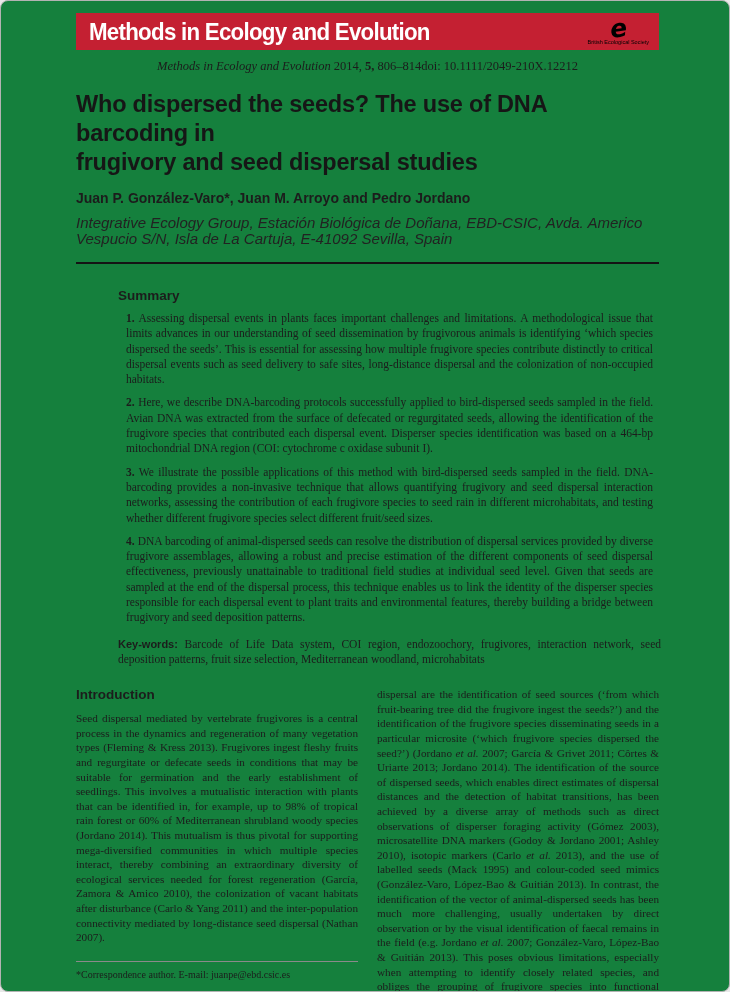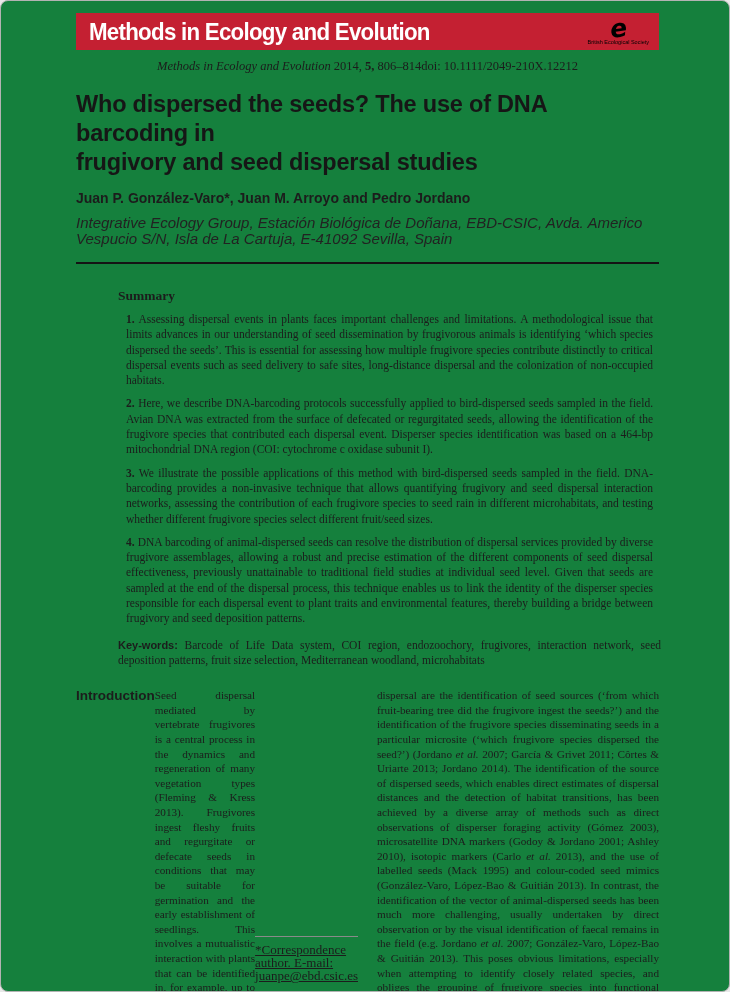--- a/index.html
+++ b/index.html
@@ -28,36 +28,36 @@
   
   .article-title{font-family:"Liberation Sans", sans-serif;font-weight:bold;
     font-size:23.5px;line-height:29px;letter-spacing:-0.2px;margin:16px 0 12px;color:#161616;}
   .authors{margin-top:13px;font-family:"Liberation Sans", sans-serif;font-weight:bold;font-size:14px;}
   .affiliation{margin-top:9px;font-family:"Liberation Sans", sans-serif;font-style:italic;
     font-size:15px;line-height:16px;color:#222;}
   .top-rule{border:none;border-top:2px solid #141414;margin:15px 0 0;}
 
   
   .summary{margin:24px 0 0 42px;width:543px;}
-  .summary-heading{font-family:Liberation Serif, serif;font-size:13.5px;
+  .summary-heading{font-family:Liberation Sans, sans-serif;font-size:13.5px;
     font-weight:bold;margin:0 0 4px;}
   .sum-item{font-size:11.5px;line-height:15.3px;text-align:justify;margin:8px;}
   .sum-num{font-weight:bold;}
   .keywords{font-size:11.5px;line-height:15.3px;text-align:justify;margin:11px 0 12px;}
   .kw-label{font-family:"Liberation Sans", sans-serif;font-weight:bold;font-size:11px;}
 
   
   .columns{display:flex;gap:19px;margin-top:20px;height:294px;}
   .col{width:283px;box-sizing:border-box;}
-  .col-left{display:flex;flex-direction:row;}
+  .col-left{display:flex;flex-direction:column;}
   .intro-heading{font-family:"Liberation Sans", sans-serif;font-size:13.5px;
     font-weight:bold;margin:0 0 9px;}
   .body-par{font-size:11.2px;line-height:14.6px;text-align:justify;margin:0;}
   .body-par.indent{text-indent:12px;}
-  .footnote{margin-top:auto;font-size:13px;line-height:13px;text-decoration:underline;}
+  .footnote{margin-top:auto;font-size:10px;line-height:13px;}
   .fn-rule{border-top:1px solid #8a8a8a;width:100%;margin-bottom:6px;}
 
   .footer{text-align:right;font-size:16px;margin-top:13px;color:#1c1c1c;}
 </style>
 </head>
 <body>
 
 <div class="page">
 
   <div class="banner">

